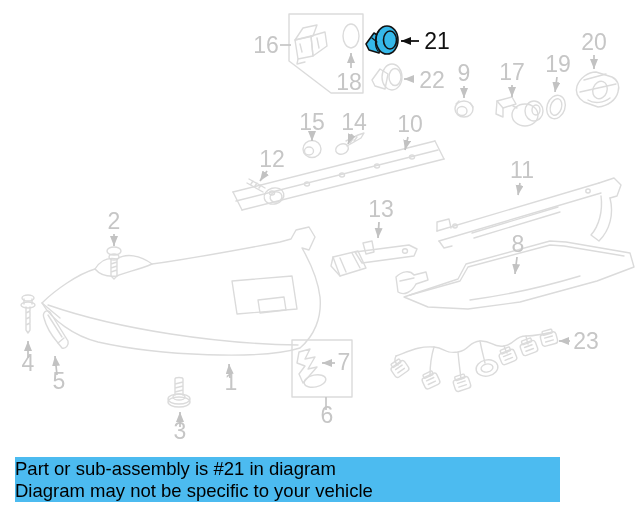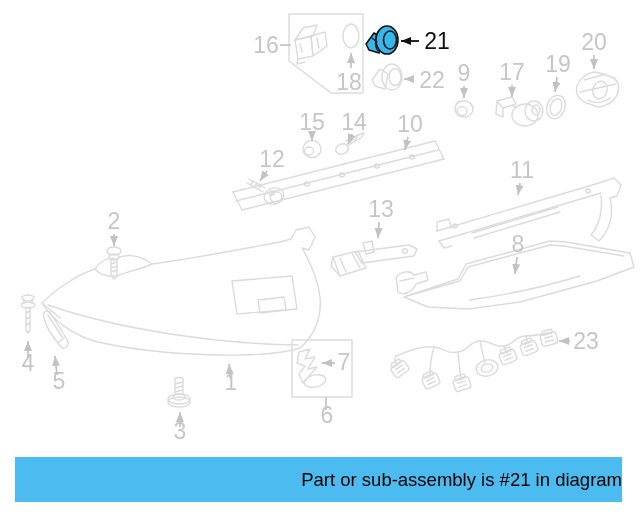--- a/index.html
+++ b/index.html
@@ -11,23 +11,23 @@
   svg{display:block;}
   .ln{fill:none;stroke:var(--line);stroke-width:1.4;stroke-linejoin:round;stroke-linecap:round;}
   .lbl{font-size:23px;fill:var(--label);text-anchor:middle;font-family:"Liberation Sans",sans-serif;}
   .lblk{fill:var(--ink);}
   .arrow{stroke:var(--arrow);stroke-width:1.7;fill:none;}
   .arrowb{stroke:var(--ink);stroke-width:1.8;fill:none;}
   .leader{stroke:var(--label);stroke-width:1.7;fill:none;}
   .hl{fill:var(--hl);stroke:var(--ink);stroke-width:1.6;stroke-linejoin:round;}
   .hld{fill:none;stroke:var(--ink);stroke-width:1.2;stroke-linecap:round;}
   .banner{
-    position:absolute;left:15px;top:457px;width:607px;height:45px;
+    position:absolute;left:15px;top:457px;width:545px;height:45px;
     background:var(--banner-bg);color:var(--banner-ink);
-    display:flex;flex-direction:column;align-items:flex-end;justify-content:center;
+    display:flex;flex-direction:column;align-items:flex-start;justify-content:center;
     font-size:18.5px;line-height:21.5px;text-align:center;
   }
 </style>
 </head>
 <body>
 
 <svg width="640" height="456" viewBox="0 0 640 456">
   <defs>
     <marker id="ag" markerUnits="userSpaceOnUse" markerWidth="11" markerHeight="9" refX="10" refY="4" orient="auto">
       <path d="M0,0 L10,4 L0,8 Z" style="fill:var(--arrow)"></path>
@@ -272,13 +272,14 @@
   <line class="arrow" x1="28" y1="358" x2="28" y2="341" marker-end="url(#ag)"></line>
   <text class="lbl" x="59" y="389">5</text>
   <line class="arrow" x1="57" y1="375" x2="55" y2="356" marker-end="url(#ag)"></line>
   <text class="lbl" x="327" y="423">6</text>
   <text class="lbl" x="344" y="370">7</text>
   <text class="lbl" x="586" y="349">23</text>
 </svg>
 
 <div class="banner">
   <div>Part or sub-assembly is #21 in diagram</div>
+  <div>Diagram may not be specific to your vehicle</div>
 </div>
 
 </body></html>

